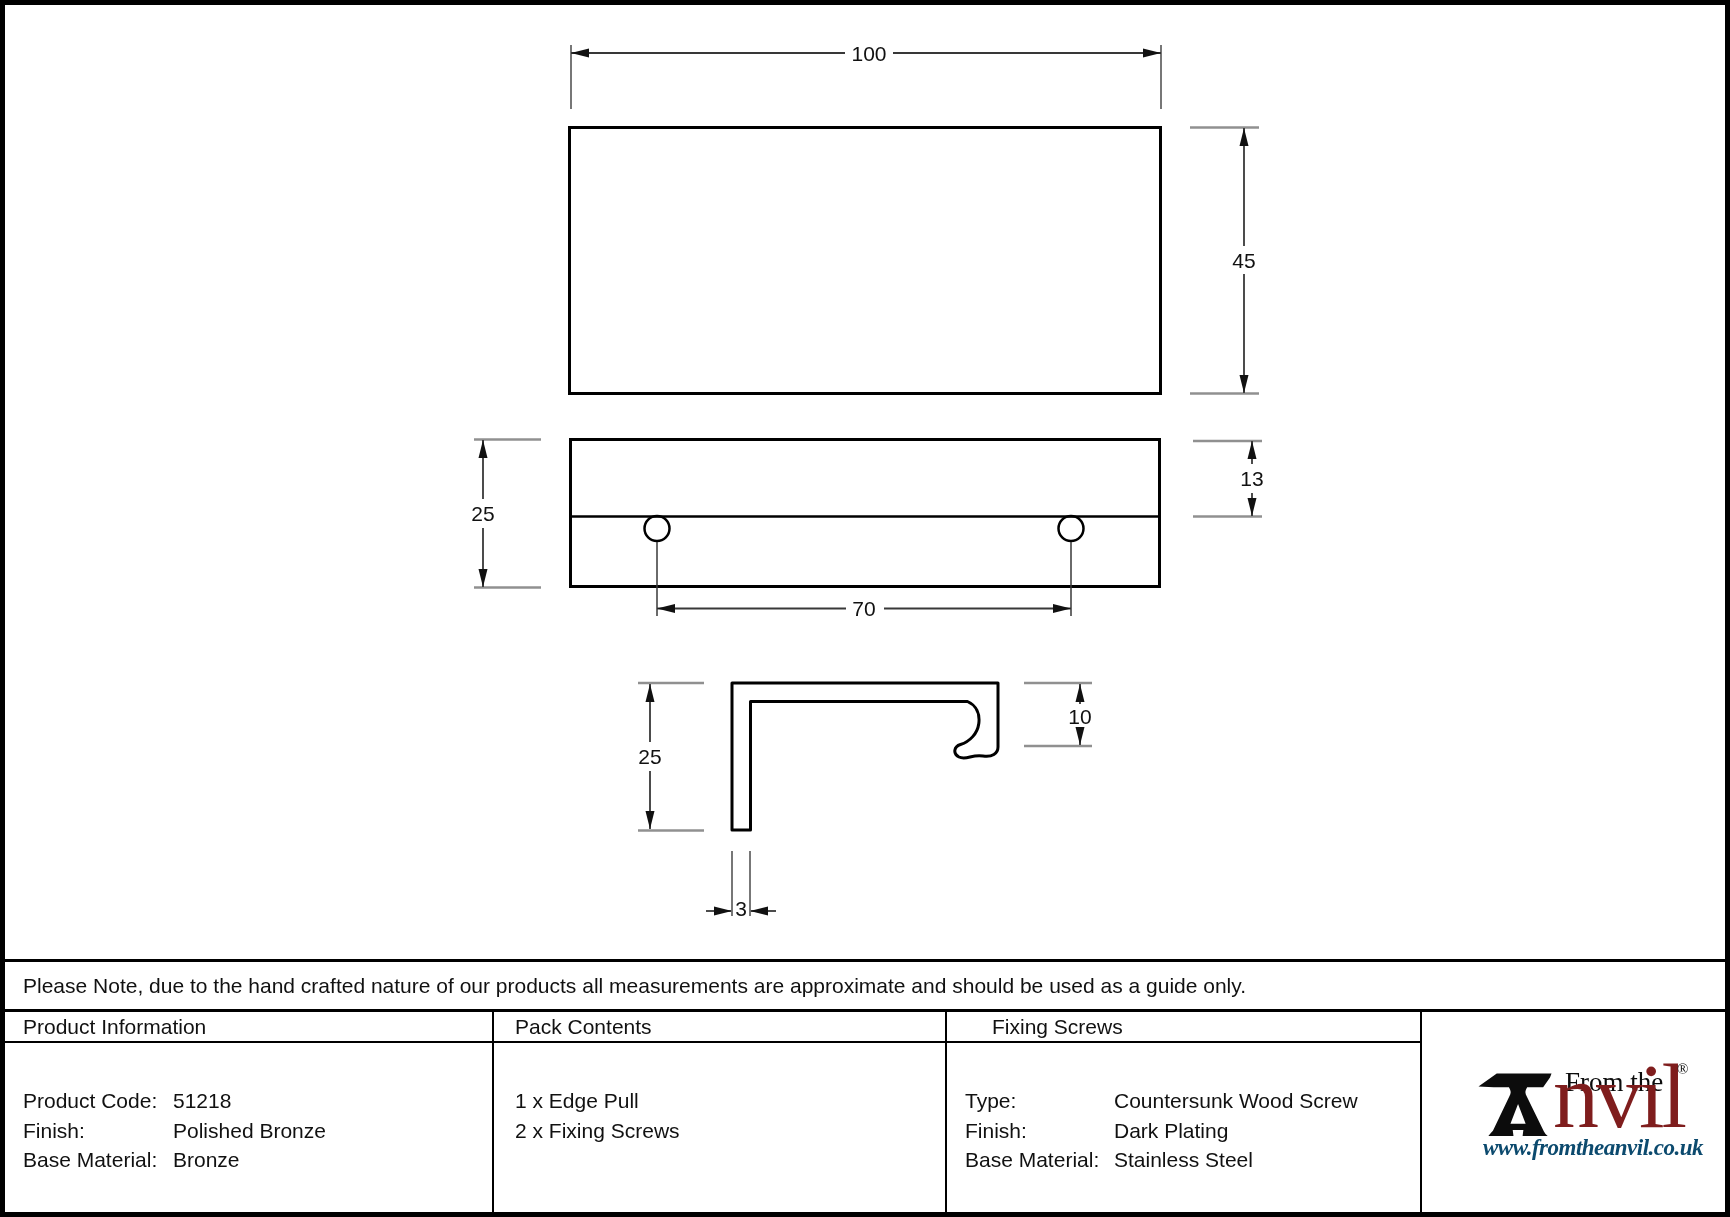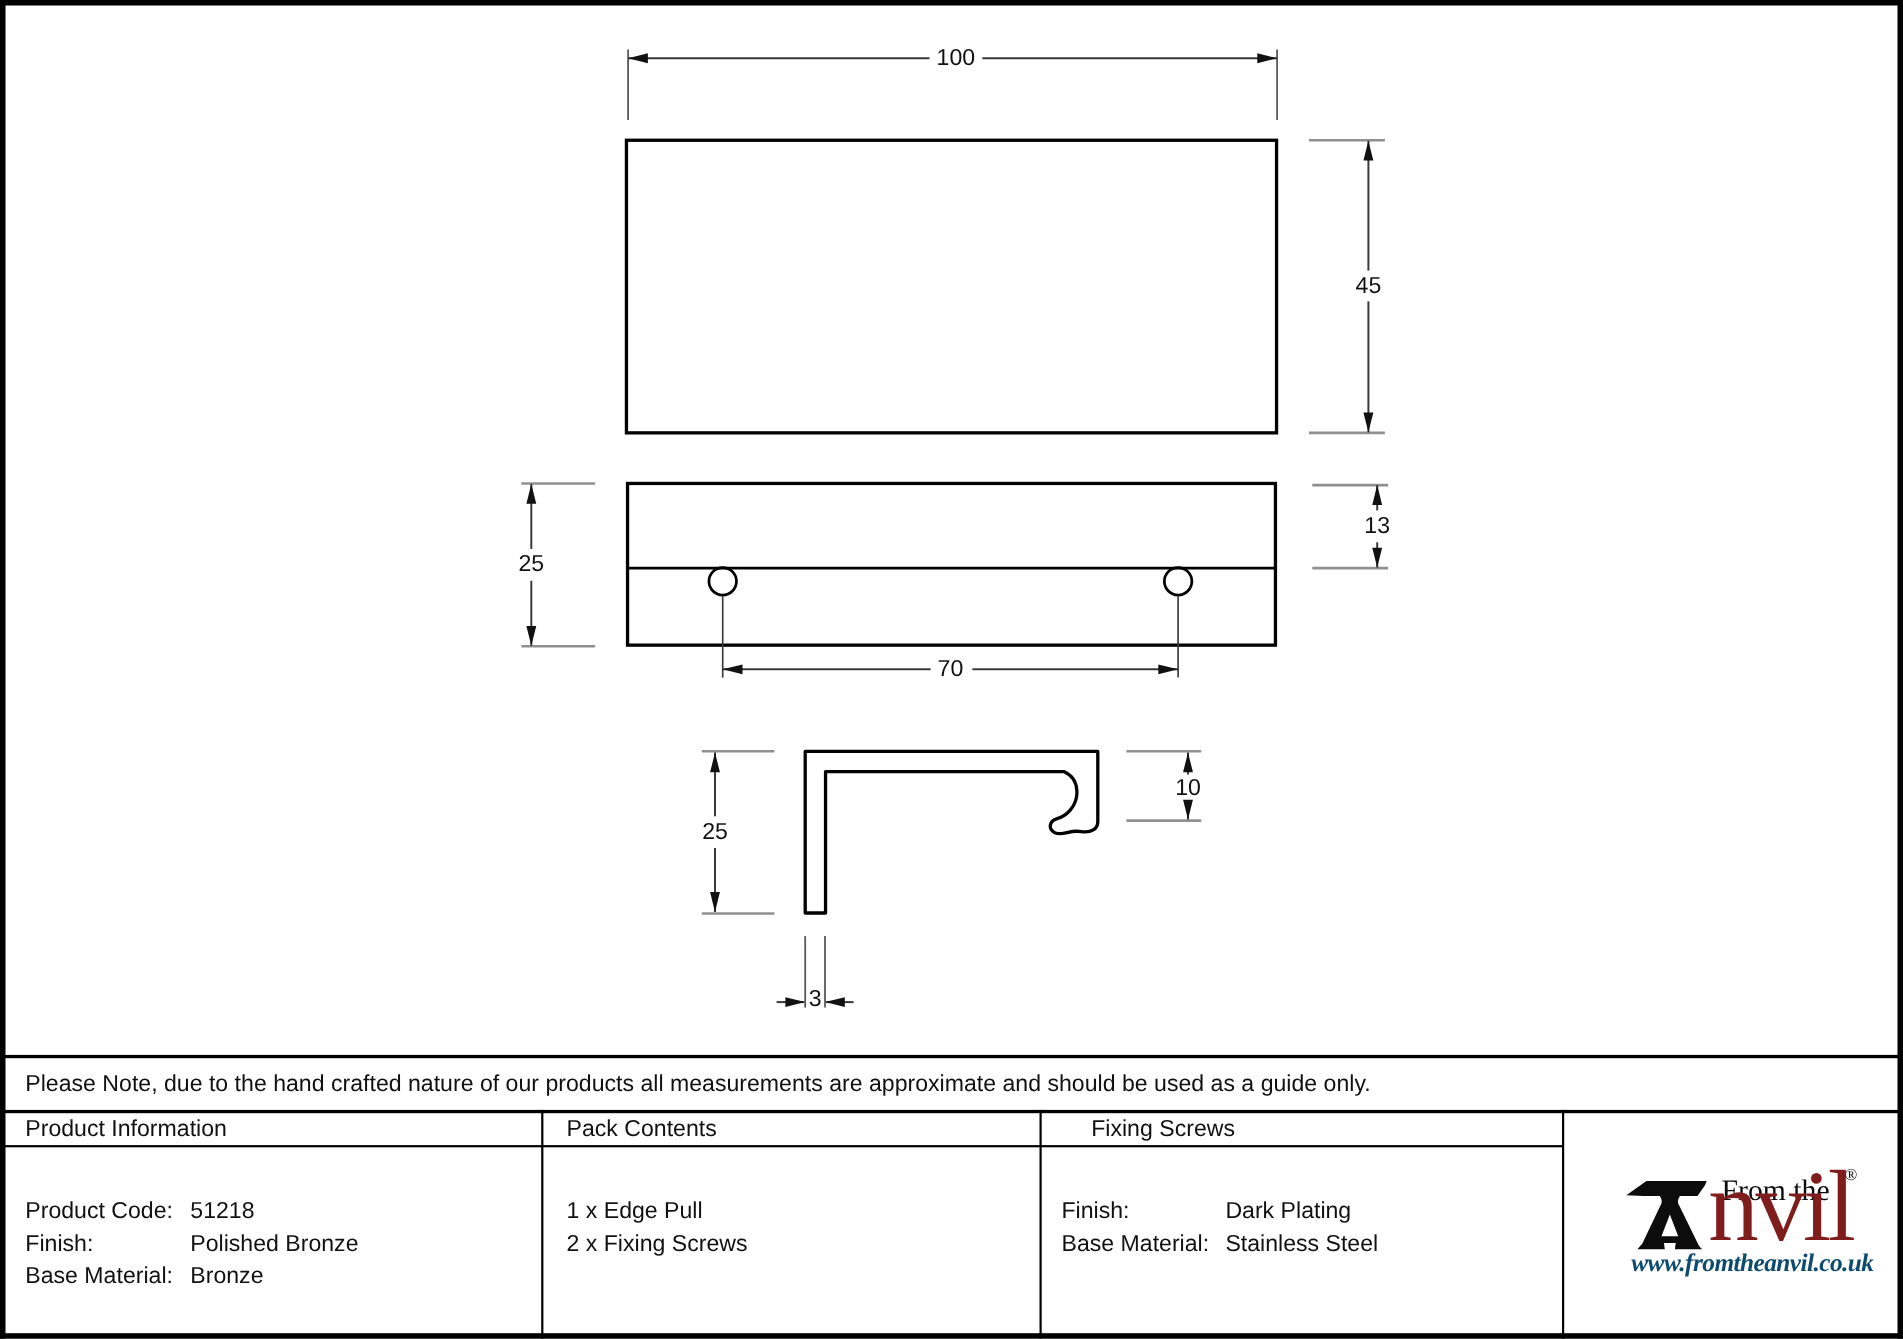--- a/index.html
+++ b/index.html
@@ -157,20 +157,24 @@
   </div>
 </div>
 
 <div class="tcol col2" style="left:515px;">
   <div class="trow">1 x Edge Pull</div>
   <div class="trow">2 x Fixing Screws</div>
 </div>
 
 <div class="tcol col3" style="left:965px;">
   <div class="trow">
+    <span class="tl">Type:</span>
+    <span class="tv">Countersunk Wood Screw</span>
+  </div>
+  <div class="trow">
     <span class="tl">Finish:</span>
     <span class="tv">Dark Plating</span>
   </div>
   <div class="trow">
     <span class="tl">Base Material:</span>
     <span class="tv">Stainless Steel</span>
   </div>
 </div>
 
 <div class="logo">

